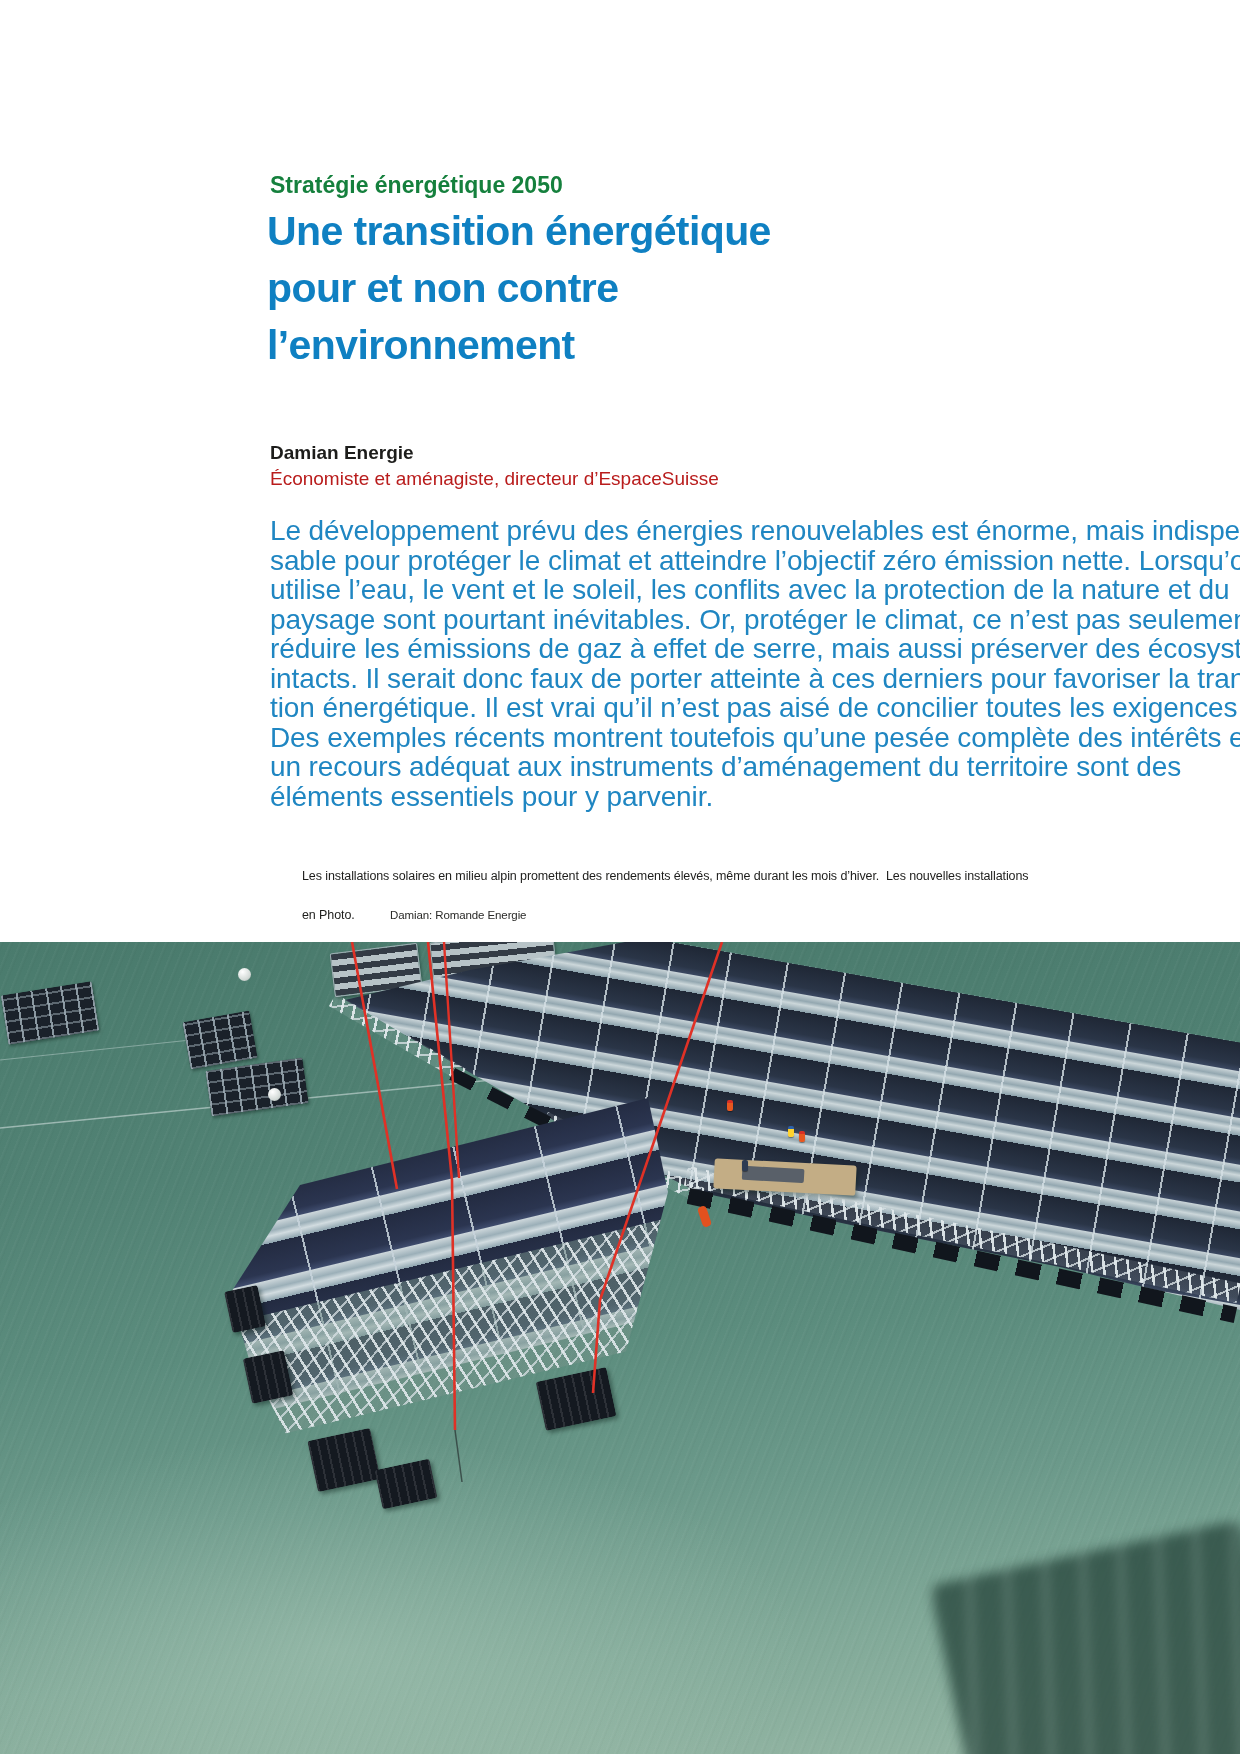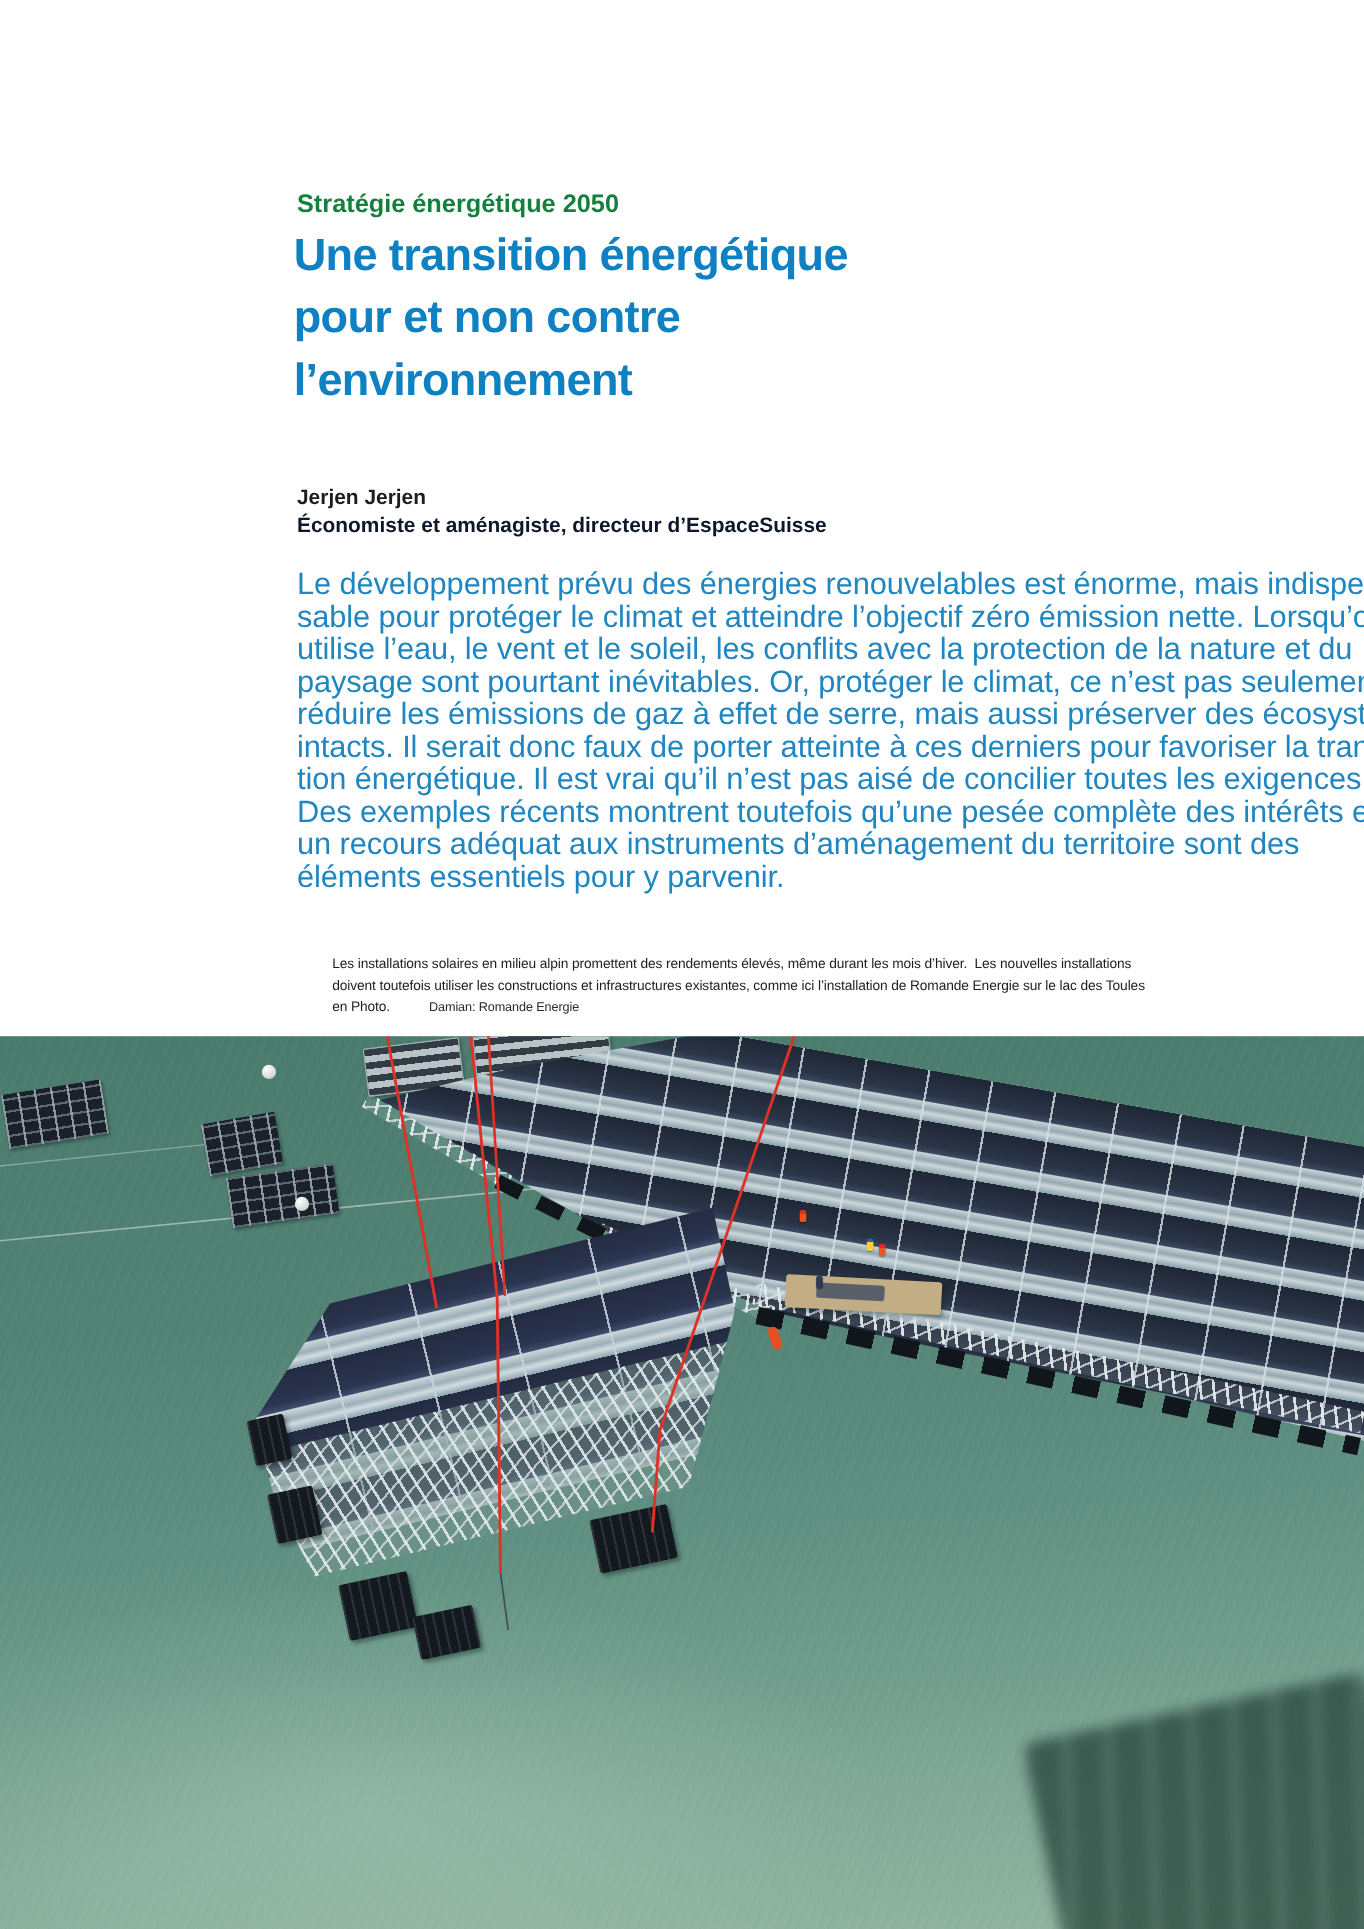--- a/index.html
+++ b/index.html
@@ -18,21 +18,21 @@
     position:absolute;left:267px;top:203px;margin:0;
     font-size:41px;line-height:57px;font-weight:700;
     letter-spacing:-0.6px;color:#0f80c2;white-space:pre;
   }
   .author-name{
     position:absolute;left:270px;top:441px;
     font-size:19px;line-height:24px;font-weight:700;color:#1d1d1b;white-space:pre;
   }
   .author-role{
     position:absolute;left:270px;top:467px;
-    font-size:19px;line-height:24px;font-weight:700;color:#0f172a;white-space:pre;text-align:right;
+    font-size:19px;line-height:24px;font-weight:400;color:#b91c1c;white-space:pre;text-align:right;
   }
   .lead{
     position:absolute;left:270px;top:516px;margin:0;
     font-size:28px;line-height:29.5px;font-weight:500;
     color:#1f86c2;white-space:pre;letter-spacing:-0.1px;
   }
   .caption{
     position:absolute;left:270px;top:867px;
     font-size:12.5px;line-height:19.5px;font-weight:400;
     color:#1d1d1b;letter-spacing:-0.1px;
@@ -154,37 +154,37 @@
 <body>
 
 <div class="page">
 
   <div class="kicker">Stratégie énergétique 2050</div>
 
   <h1 class="headline">Une transition énergétique
 pour et non contre
 l’environnement</h1>
 
-  <div class="author-name">Jerjen Jerjen</div>
+  <div class="author-name">Damian Energie</div>
   <div class="author-role">Économiste et aménagiste, directeur d’EspaceSuisse</div>
 
   <p class="lead">Le développement prévu des énergies renouvelables est énorme, mais indispen-
 sable pour protéger le climat et atteindre l’objectif zéro émission nette. Lorsqu’on
 utilise l’eau, le vent et le soleil, les conflits avec la protection de la nature et du
 paysage sont pourtant inévitables. Or, protéger le climat, ce n’est pas seulement
 réduire les émissions de gaz à effet de serre, mais aussi préserver des écosystèmes
 intacts. Il serait donc faux de porter atteinte à ces derniers pour favoriser la transi-
 tion énergétique. Il est vrai qu’il n’est pas aisé de concilier toutes les exigences.
 Des exemples récents montrent toutefois qu’une pesée complète des intérêts et
 un recours adéquat aux instruments d’aménagement du territoire sont des
 éléments essentiels pour y parvenir.</p>
 
   <div class="caption">
     <span>Les installations solaires en milieu alpin promettent des rendements élevés, même durant les mois d’hiver.  Les nouvelles installations</span><br>
-    <span>doivent toutefois utiliser les constructions et infrastructures existantes, comme ici l’installation de Romande Energie sur le lac des Toules</span><br>
+    <br>
     <span>en Photo.</span>
     <span class="credit">Damian: Romande Energie</span>
   </div>
 
   <div class="photo">
     <div class="ripples"></div>
     <div class="water-light"></div>
     <div class="shadow"></div>
 
     <svg class="cables" width="1240" height="812" viewBox="0 0 1240 812">

